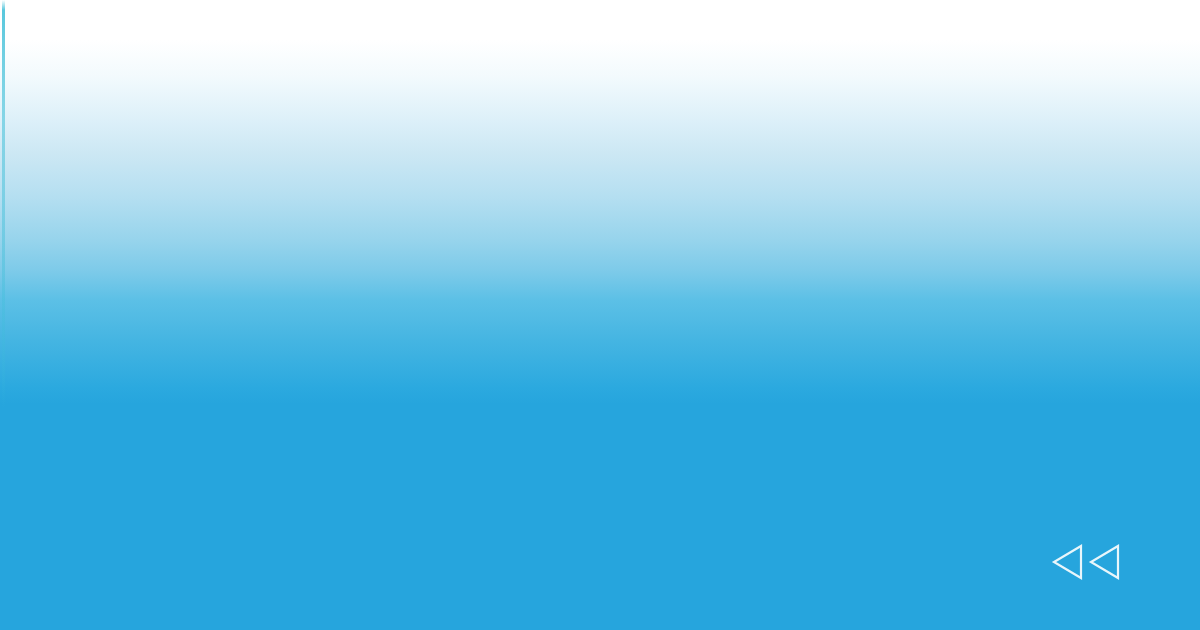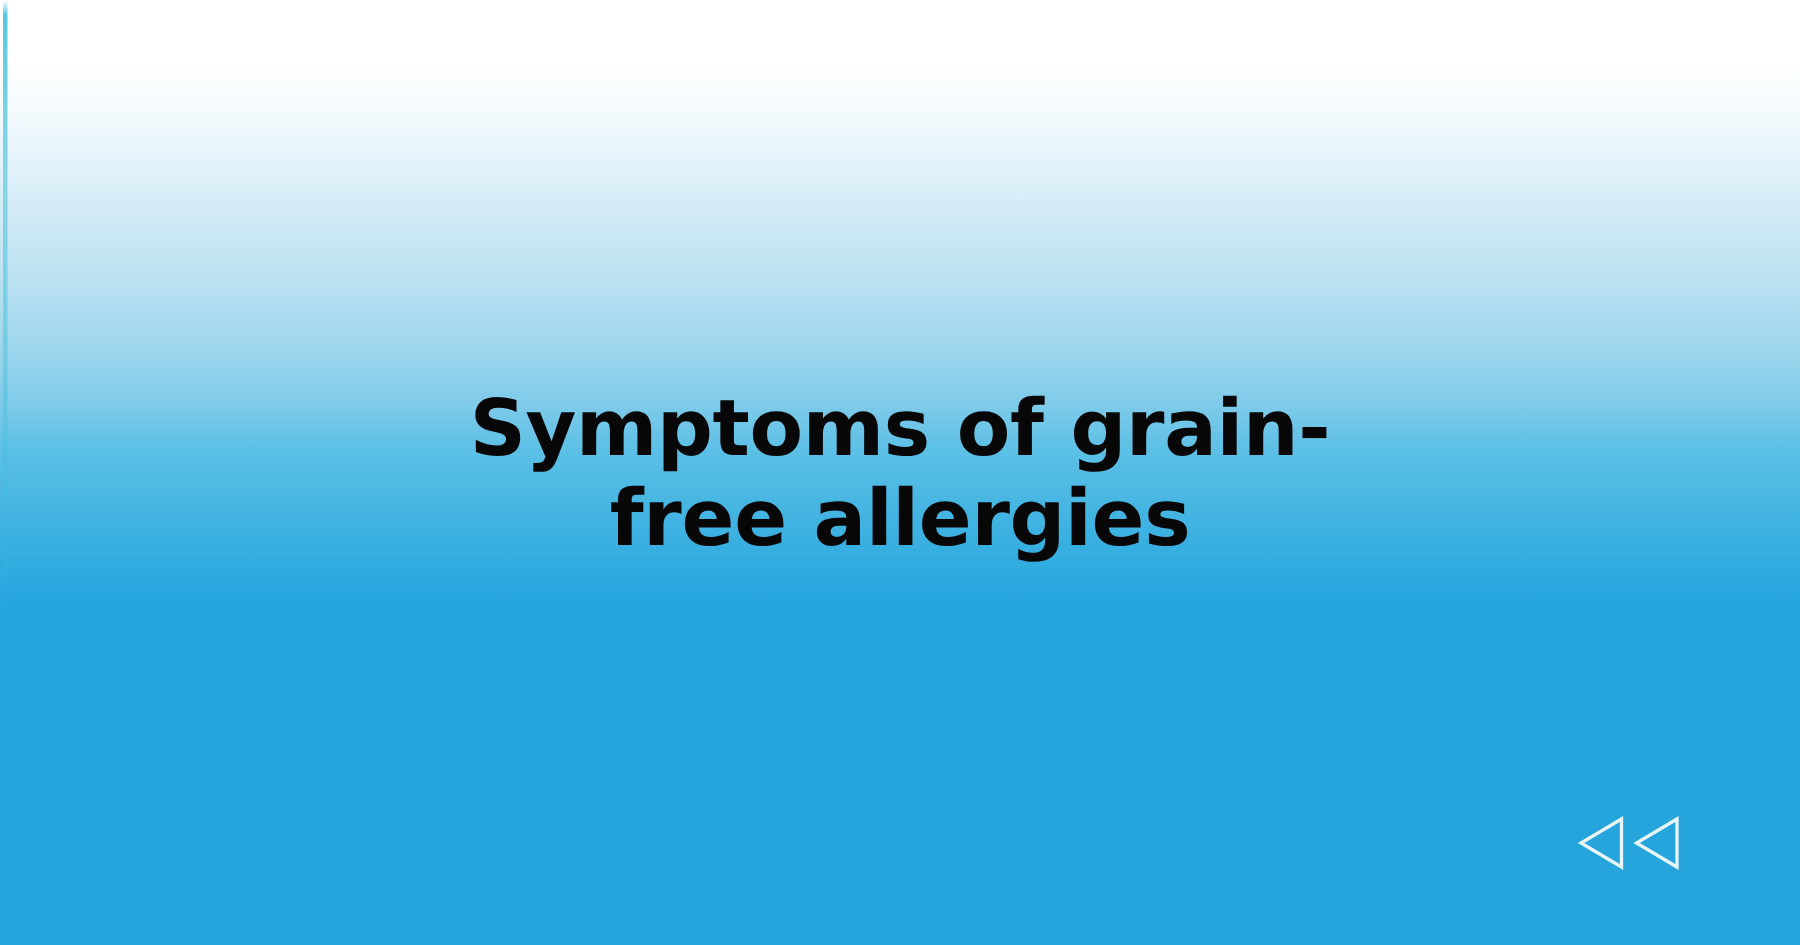--- a/index.html
+++ b/index.html
@@ -88,23 +88,20 @@
     display: block;
   }
 </style>
 </head>
 <body>
 
 <div class="canvas">
 
   <div class="edge-stripe"></div>
 
-  <div class="title-wrap">
-    <h1 class="title">Symptoms of grain-free allergies</h1>
-  </div>
 
   <div class="nav-icons">
     <span>
       <svg width="32" height="38" viewBox="0 0 32 38" aria-hidden="true">
         <path d="M30 3 L30 35 L3 19 Z" fill="none" stroke="#e8f6fb" stroke-width="2.2" stroke-linejoin="miter"></path>
       </svg>
     </span>
     <span>
       <svg width="32" height="38" viewBox="0 0 32 38" aria-hidden="true">
         <path d="M30 3 L30 35 L3 19 Z" fill="none" stroke="#e8f6fb" stroke-width="2.2" stroke-linejoin="miter"></path>

